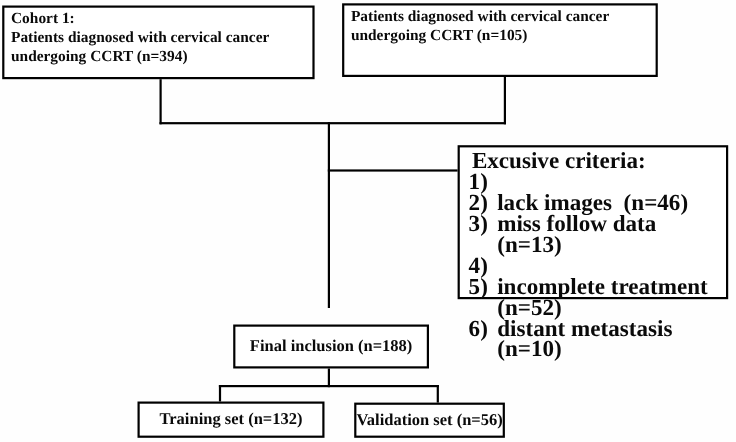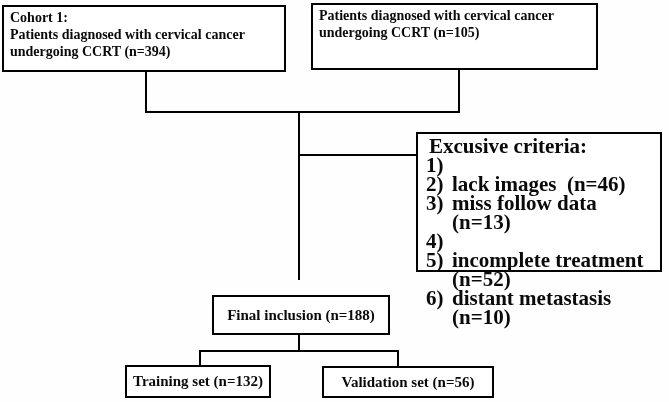--- a/index.html
+++ b/index.html
@@ -117,21 +117,21 @@
         <span class="excl-num">6)</span>
           <span class="excl-text">distant metastasis (n=10)</span>
       </div>
     </div>
   </div>
 
   <div class="box center-label" style="left:212px; top:278px; width:178px; height:40px;margin-top:17px;">
     <span>Final inclusion (n=188)</span>
   </div>
 
-  <div class="box center-label" style="left:125px; top:365px; width:146px; height:33px;">
+  <div class="box center-label" style="left:125px; top:365px; width:170px; height:33px;">
     <span>Training set (n=132)</span>
   </div>
 
-  <div class="box center-label" style="left:322px; top:366px; width:172px; height:32px;">
+  <div class="box center-label" style="left:322px; top:366px; width:137px; height:32px;">
     <span>Validation set (n=56)</span>
   </div>
 
 </div>
 
 </body></html>

